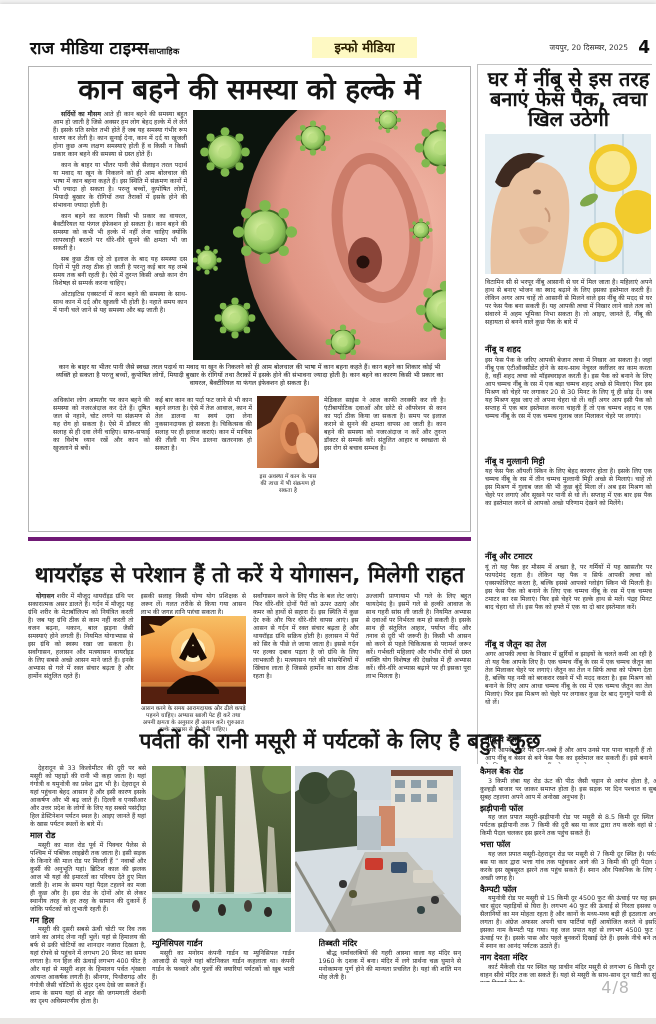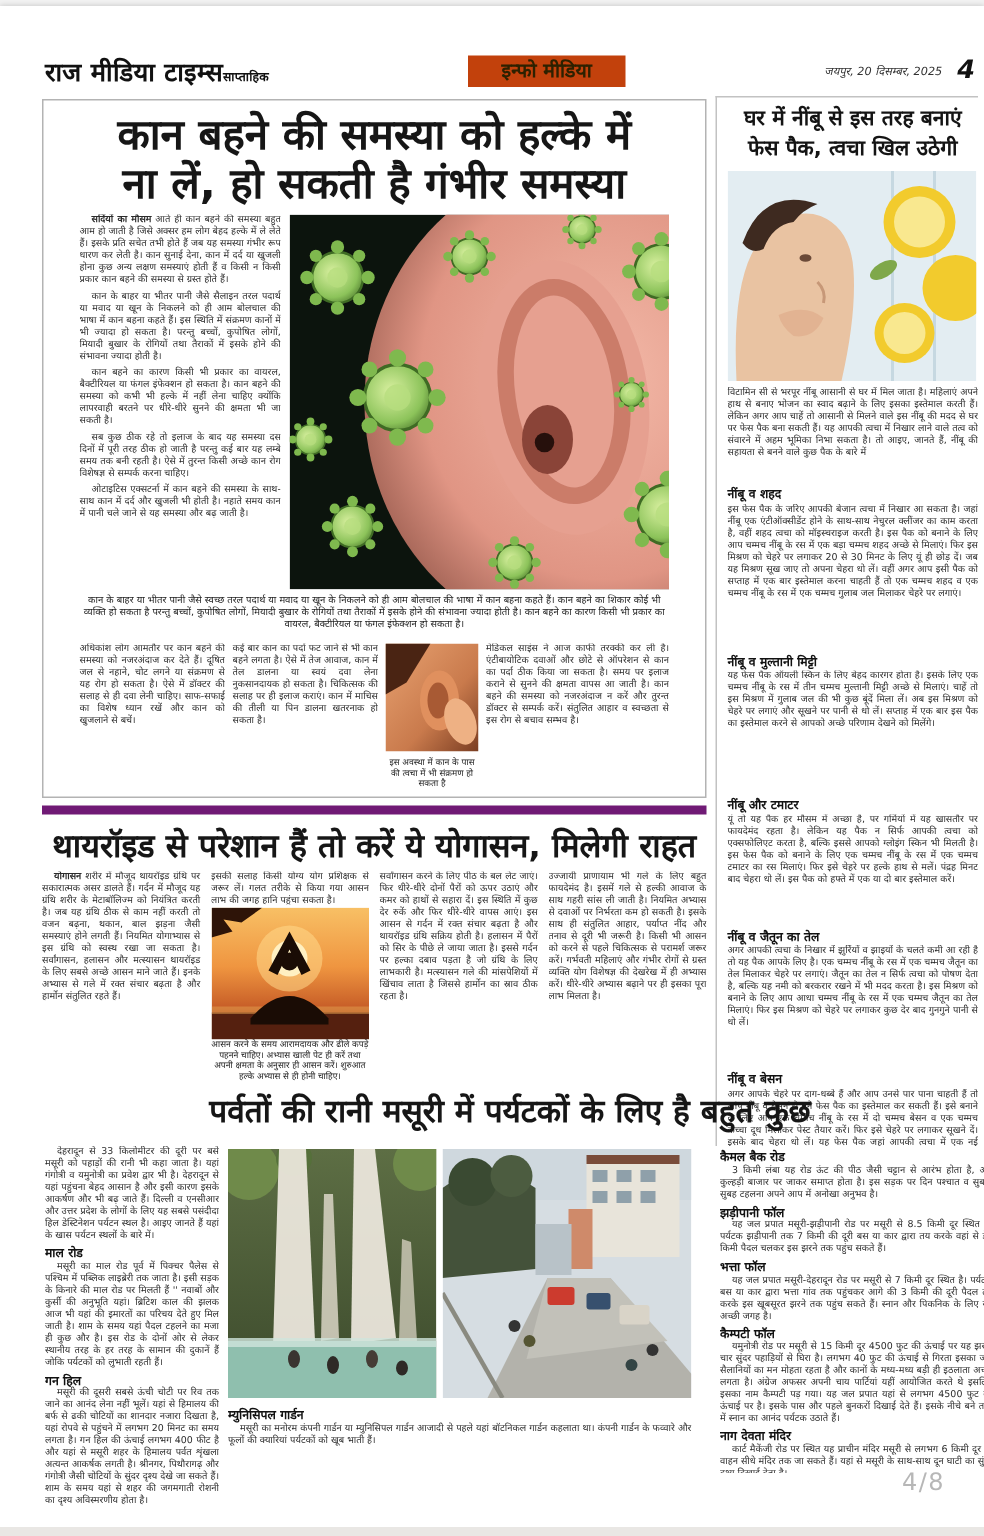--- a/index.html
+++ b/index.html
@@ -3,23 +3,23 @@
 <meta charset="utf-8">
 <style>
   html,body{margin:0;padding:0;background:#f2f2f2;}
   .page{position:relative;width:656px;height:1024px;background:#ffffff;
         font-family:"DejaVu Sans",sans-serif;color:#222;overflow:hidden;
         margin:4px auto;box-shadow:0 0 4px rgba(0,0,0,.2);}
   
   .hdr{position:absolute;left:30px;top:30px;width:620px;height:26px;
        display:flex;align-items:center;justify-content:space-between;}
   .brand{font-size:17px;font-weight:800;color:#111;letter-spacing:.2px;}
-  .badge{background:#c2410c;color:#2d2100;font-size:13px;font-weight:800;
+  .badge{background:#fef9c3;color:#2d2100;font-size:13px;font-weight:800;
          padding:2px 22px;line-height:17px;}
-  .hdr-right{display:flex;align-items:center;gap:10px;font-style:italic;}
+  .hdr-right{display:flex;align-items:center;gap:10px;}
   .dateline{font-size:7.5px;color:#333;}
   .pagenum{font-size:17px;font-weight:800;color:#111;}
   
   .t{font-size:6.3px;line-height:8px;text-align:justify;color:#2c2c2c;overflow:hidden;}
   .t p{margin:0 0 3px 0;text-indent:8px;}
   .sub{font-size:8.2px;font-weight:800;color:#111;margin:3px 0 1.5px 0;}
   .cap{font-size:6.4px;line-height:8px;text-align:center;color:#222;}
   
   .earbox{position:absolute;left:28px;top:62px;width:443px;height:466px;
           border:1px solid #b3b3b3;background:#fff;box-sizing:border-box;padding:4px 24px;}
@@ -28,30 +28,30 @@
   .ear-row{display:flex;gap:6px;height:250px;}
   .ear-left{width:146px;height:250px;}
   .ear-img{width:275px;height:250px;overflow:hidden;}
   .ear-cap{margin:3px 2px 2px 2px;height:30px;overflow:hidden;}
   .ear-lower{display:flex;gap:5px;height:96px;margin-top:3px;}
   .lc{height:96px;}
   .imgstack{width:62px;}
   .imgstack .cap{font-size:5.8px;line-height:7px;margin-top:1px;}
   
   .yoga{position:absolute;left:28px;top:533px;width:443px;height:188px;
-        border-top:6px solid #701a75;padding-top:4px;box-sizing:border-box;}
+        border-top:4px solid #701a75;padding-top:17px;box-sizing:border-box;}
   .yoga h2{margin:1px 0 4px 0;text-align:center;font-size:21.5px;font-weight:800;color:#161616;}
   .yoga-cols{display:flex;gap:7px;height:148px;}
   .ycol{flex:1;height:148px;}
   .yimg{width:105px;height:88px;overflow:hidden;margin:2px auto 1px auto;}
   
   .side{position:absolute;left:477px;top:60px;width:175px;height:700px;
         border-left:1px solid #c2c2c2;border-top:1px solid #c2c2c2;
         padding:4px 0 0 7px;box-sizing:border-box;overflow:hidden;}
-  .side h2{margin:0 0 5px 0;text-align:center;font-size:14px;line-height:20px;
+  .side h2{margin:0 0 5px 0;text-align:center;font-size:20px;line-height:20px;
            font-weight:800;color:#141414;}
   .lemon-img{width:166px;height:140px;overflow:hidden;margin-bottom:4px;}
   
   .mus{position:absolute;left:28px;top:722px;width:624px;height:292px;}
   .mus h2{margin:0 0 5px 0;text-align:center;font-size:21px;font-weight:800;color:#161616;}
   .m-left{position:absolute;left:2px;top:38px;width:116px;height:250px;}
   .wfall{position:absolute;left:124px;top:40px;width:139px;height:166px;overflow:hidden;}
   .street{position:absolute;left:267px;top:40px;width:166px;height:166px;overflow:hidden;}
   .m-under{position:absolute;left:124px;top:210px;width:309px;height:78px;display:flex;gap:24px;}
   .m-under .uc{flex:1;height:78px;}
@@ -72,21 +72,20 @@
     <div class="badge">इन्फो मीडिया</div>
     <div class="hdr-right">
       <span class="dateline">जयपुर, 20 दिसम्बर, 2025</span>
       <span class="pagenum">4</span>
     </div>
   </div>
 
   <div class="earbox">
     <h1>
       <span>कान बहने की समस्या को हल्के में</span><br>
-      <span>ना लें, हो सकती है गंभीर समस्या</span>
     </h1>
     <div class="ear-row">
       <div class="ear-left t">
         <p><b>सर्दियों का मौसम</b> <span>आते ही कान बहने की समस्या बहुत आम हो जाती है जिसे अक्सर हम लोग बेहद हल्के में ले लेते हैं। इसके प्रति सचेत तभी होते हैं जब यह समस्या गंभीर रूप धारण कर लेती है। कान सुनाई देना, कान में दर्द या खुजली होना कुछ अन्य लक्षण समस्याएं होती हैं व किसी न किसी प्रकार कान बहने की समस्या से ग्रस्त होते हैं।</span></p>
         <p>कान के बाहर या भीतर पानी जैसे सैलाइन तरल पदार्थ या मवाद या खून के निकलने को ही आम बोलचाल की भाषा में कान बहना कहते हैं। इस स्थिति में संक्रमण कानों में भी ज्यादा हो सकता है। परन्तु बच्चों, कुपोषित लोगों, मियादी बुखार के रोगियों तथा तैराकों में इसके होने की संभावना ज्यादा होती है।</p>
         <p>कान बहने का कारण किसी भी प्रकार का वायरल, बैक्टीरियल या फंगल इंफेक्शन हो सकता है। कान बहने की समस्या को कभी भी हल्के में नहीं लेना चाहिए क्योंकि लापरवाही बरतने पर धीरे-धीरे सुनने की क्षमता भी जा सकती है।</p>
         <p>सब कुछ ठीक रहे तो इलाज के बाद यह समस्या दस दिनों में पूरी तरह ठीक हो जाती है परन्तु कई बार यह लम्बे समय तक बनी रहती है। ऐसे में तुरन्त किसी अच्छे कान रोग विशेषज्ञ से सम्पर्क करना चाहिए।</p>
         <p>ओटाइटिस एक्सटर्ना में कान बहने की समस्या के साथ-साथ कान में दर्द और खुजली भी होती है। नहाते समय कान में पानी चले जाने से यह समस्या और बढ़ जाती है।</p>
       </div>
       <div class="ear-img">
@@ -306,20 +305,24 @@
           <circle cx="126" cy="144" r="4" fill="#344"></circle>
         <line x1="0" y1="96" x2="40" y2="166" stroke="#8a8a80" stroke-width="3"></line>
       </svg>
     </div>
 
     <div class="m-under">
       <div class="uc t">
         <div class="sub">म्युनिसिपल गार्डन</div>
         <p>मसूरी का मनोरम कंपनी गार्डन या म्युनिसिपल गार्डन आजादी से पहले यहां बॉटनिकल गार्डन कहलाता था। कंपनी गार्डन के फव्वारे और फूलों की क्यारियां पर्यटकों को खूब भाती हैं।</p>
       </div>
+      <div class="uc t">
+        <div class="sub">तिब्बती मंदिर</div>
+        <p>बौद्ध धर्मावलंबियों की गहरी आस्था वाला यह मंदिर सन् 1960 के दशक में बना। मंदिर में लगे प्रार्थना चक्र घुमाने से मनोकामना पूर्ण होने की मान्यता प्रचलित है। यहां की शांति मन मोह लेती है।</p>
+      </div>
     </div>
 
     <div class="m-right t" style="overflow:hidden;">
       <div class="sub">कैमल बैक रोड</div>
       <p>3 किमी लंबा यह रोड ऊंट की पीठ जैसी चट्टान से आरंभ होता है, और कुल्हड़ी बाजार पर जाकर समाप्त होता है। इस सड़क पर दिन पश्चात व सुबह-सुबह टहलना अपने आप में अनोखा अनुभव है।</p>
       <div class="sub">झड़ीपानी फॉल</div>
       <p>यह जल प्रपात मसूरी-झड़ीपानी रोड पर मसूरी से 8.5 किमी दूर स्थित है। पर्यटक झड़ीपानी तक 7 किमी की दूरी बस या कार द्वारा तय करके वहां से डेढ़ किमी पैदल चलकर इस झरने तक पहुंच सकते हैं।</p>
       <div class="sub">भत्ता फॉल</div>
       <p>यह जल प्रपात मसूरी-देहरादून रोड पर मसूरी से 7 किमी दूर स्थित है। पर्यटक बस या कार द्वारा भत्ता गांव तक पहुंचकर आगे की 3 किमी की दूरी पैदल तय करके इस खूबसूरत झरने तक पहुंच सकते हैं। स्नान और पिकनिक के लिए यह अच्छी जगह है।</p>
       <div class="sub">कैम्पटी फॉल</div>

